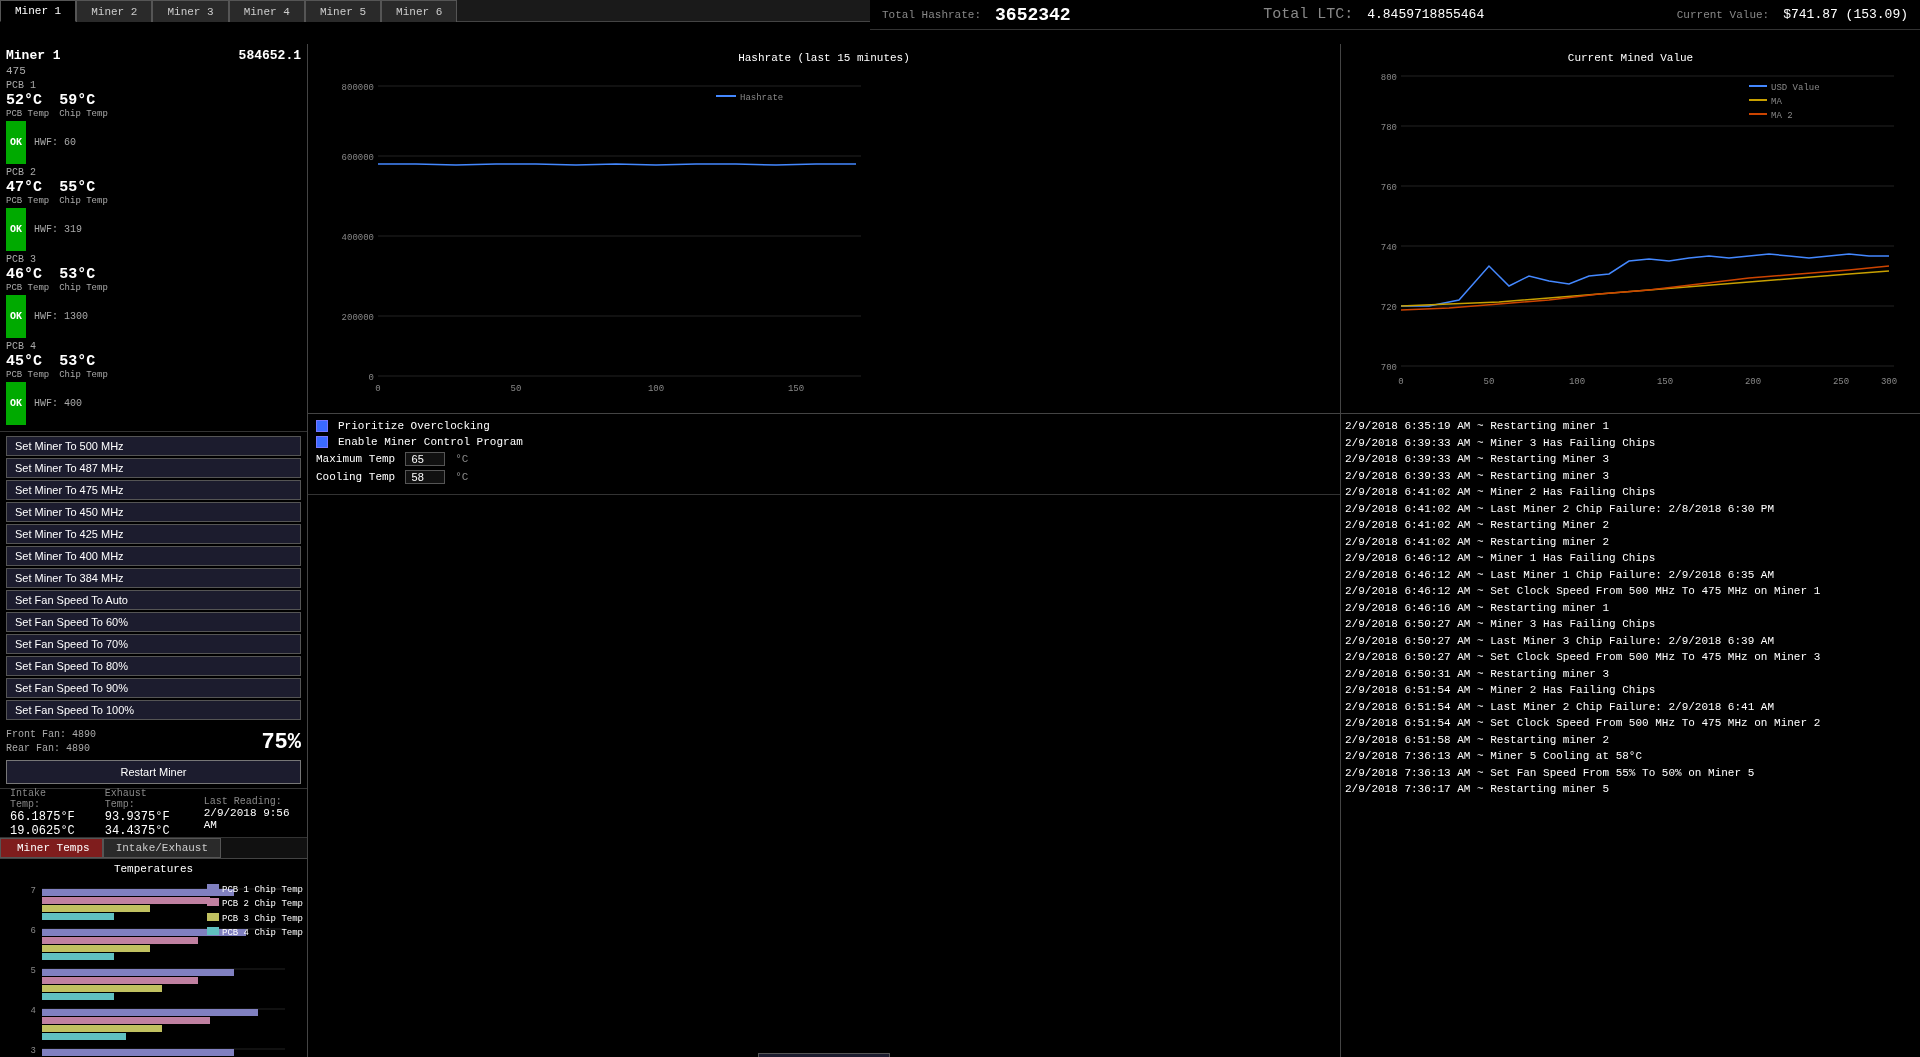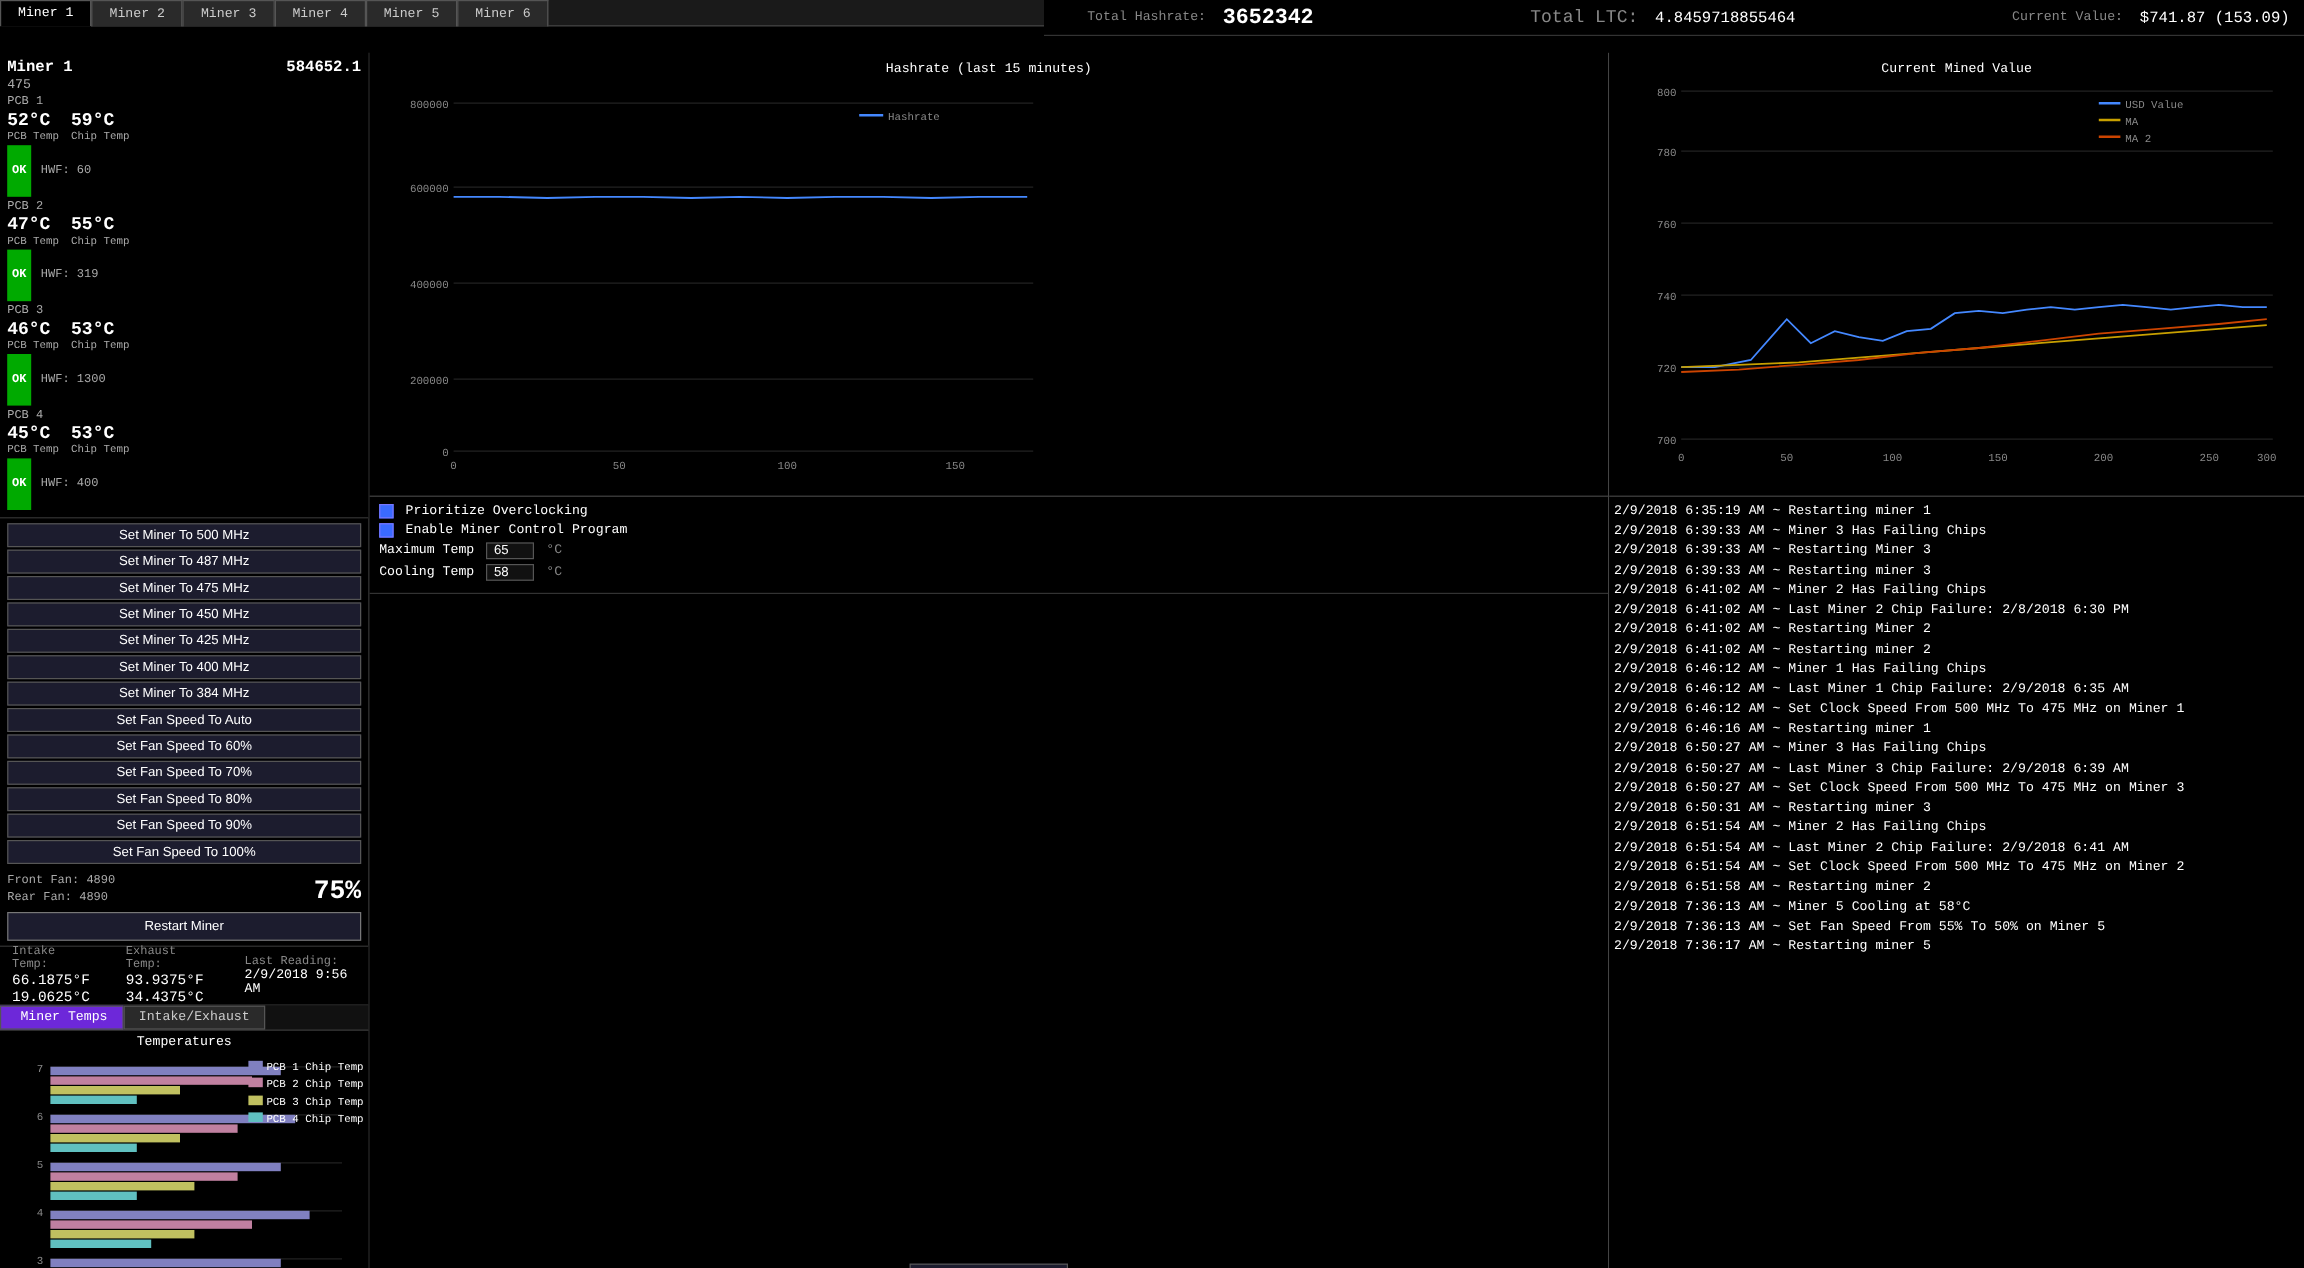--- a/index.html
+++ b/index.html
@@ -113,21 +113,21 @@
       flex-direction: column;
       gap: 2px;
     }
     .ctrl-btn {
       background: #1c1c2e;
       border: 1px solid #555;
       color: #fff;
       font-size: 11px;
       padding: 3px 8px;
       cursor: pointer;
-      text-align: center;
+      text-align: left;
       width: 100%;
     }
 
     .fan-info-row {
       display: flex;
       justify-content: space-between;
       align-items: center;
       padding: 4px 6px;
     }
     .fan-text {
@@ -196,21 +196,21 @@
     }
     .btab {
       padding: 3px 12px;
       border: 1px solid #555;
       background: #2a2a2a;
       color: #ccc;
       cursor: pointer;
       font-size: 11px;
     }
     .btab.active {
-      background: #6d28d9;
+      background: #7f1d1d;
       color: #fff;
       padding-left: 16px;
     }
     .chart-title-small {
       text-align: center;
       color: #fff;
       font-size: 11px;
       padding: 4px;
     }
 
@@ -285,21 +285,21 @@
 <div class="tabs-bar">
   <div class="tab active">Miner 1</div>
   <div class="tab">Miner 2</div>
   <div class="tab">Miner 3</div>
   <div class="tab">Miner 4</div>
   <div class="tab">Miner 5</div>
   <div class="tab">Miner 6</div>
 </div>
 
 <div style="position:absolute;top:0;left:870px;width:1050px;height:30px;background:#000;border-bottom:1px solid #333;display:flex;align-items:center;gap:14px;padding:0 12px;z-index:10;">
-  <span style="color:#888;font-size:11px;margin-left:24px;">Total Hashrate:</span>
+  <span style="color:#888;font-size:11px;">Total Hashrate:</span>
   <span style="color:#fff;font-size:18px;font-weight:bold;">3652342</span>
   <span style="flex:1"></span>
   <span style="color:#888;font-size:15px;">Total LTC:</span>
   <span style="color:#fff;font-size:13px;text-align:center;">4.8459718855464</span>
   <span style="flex:1"></span>
   <span style="color:#888;font-size:11px;">Current Value:</span>
   <span style="color:#fff;font-size:13px;">$741.87 (153.09)</span>
 </div>
 
 <div style="display:flex;height:calc(1057px - 22px);margin-top:22px;">

